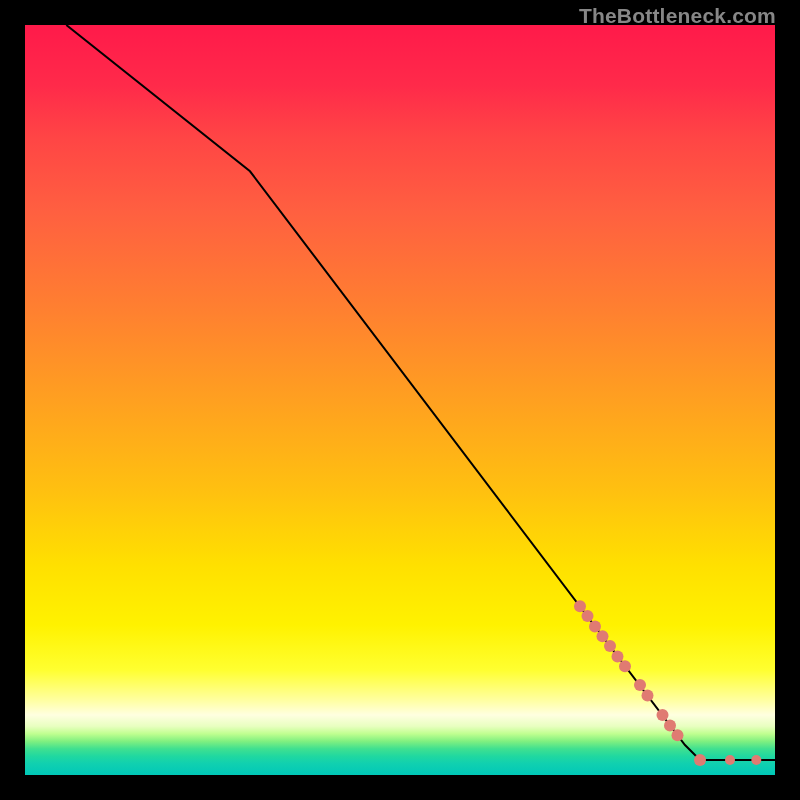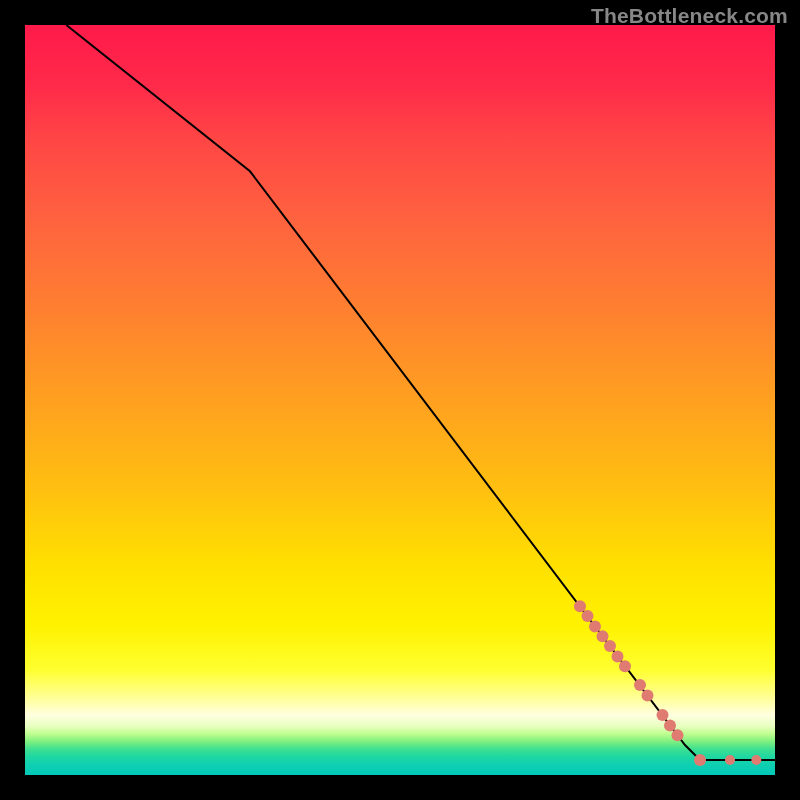--- a/index.html
+++ b/index.html
@@ -19,21 +19,21 @@
   #ffffa0 90%,
   #ffffe0 92%,
   #e8ffc0 93.5%,
   #c0ff90 94.5%,
   #80f080 95.5%,
   #40e090 96.5%,
   #20d8a0 97.5%,
   #10d0b0 98.5%,
   #00c8b8 100%
 ); }
-.watermark { position: absolute; right: 12px; top: 4px; color: #878787; font-weight: bold; font-size: 21px; letter-spacing: 0.2px; }
+.watermark { position: absolute; right: 24px; top: 4px; color: #878787; font-weight: bold; font-size: 21px; letter-spacing: 0.2px; }
 .plot-svg { position: absolute; left: 25px; top: 25px; width: 750px; height: 750px; pointer-events: none; }
 </style>
 </head>
 <body>
 
 <div class="chart-area">
   <div class="gradient-bg"></div>
 </div>
 
 <svg class="plot-svg" viewBox="0 0 750 750">

